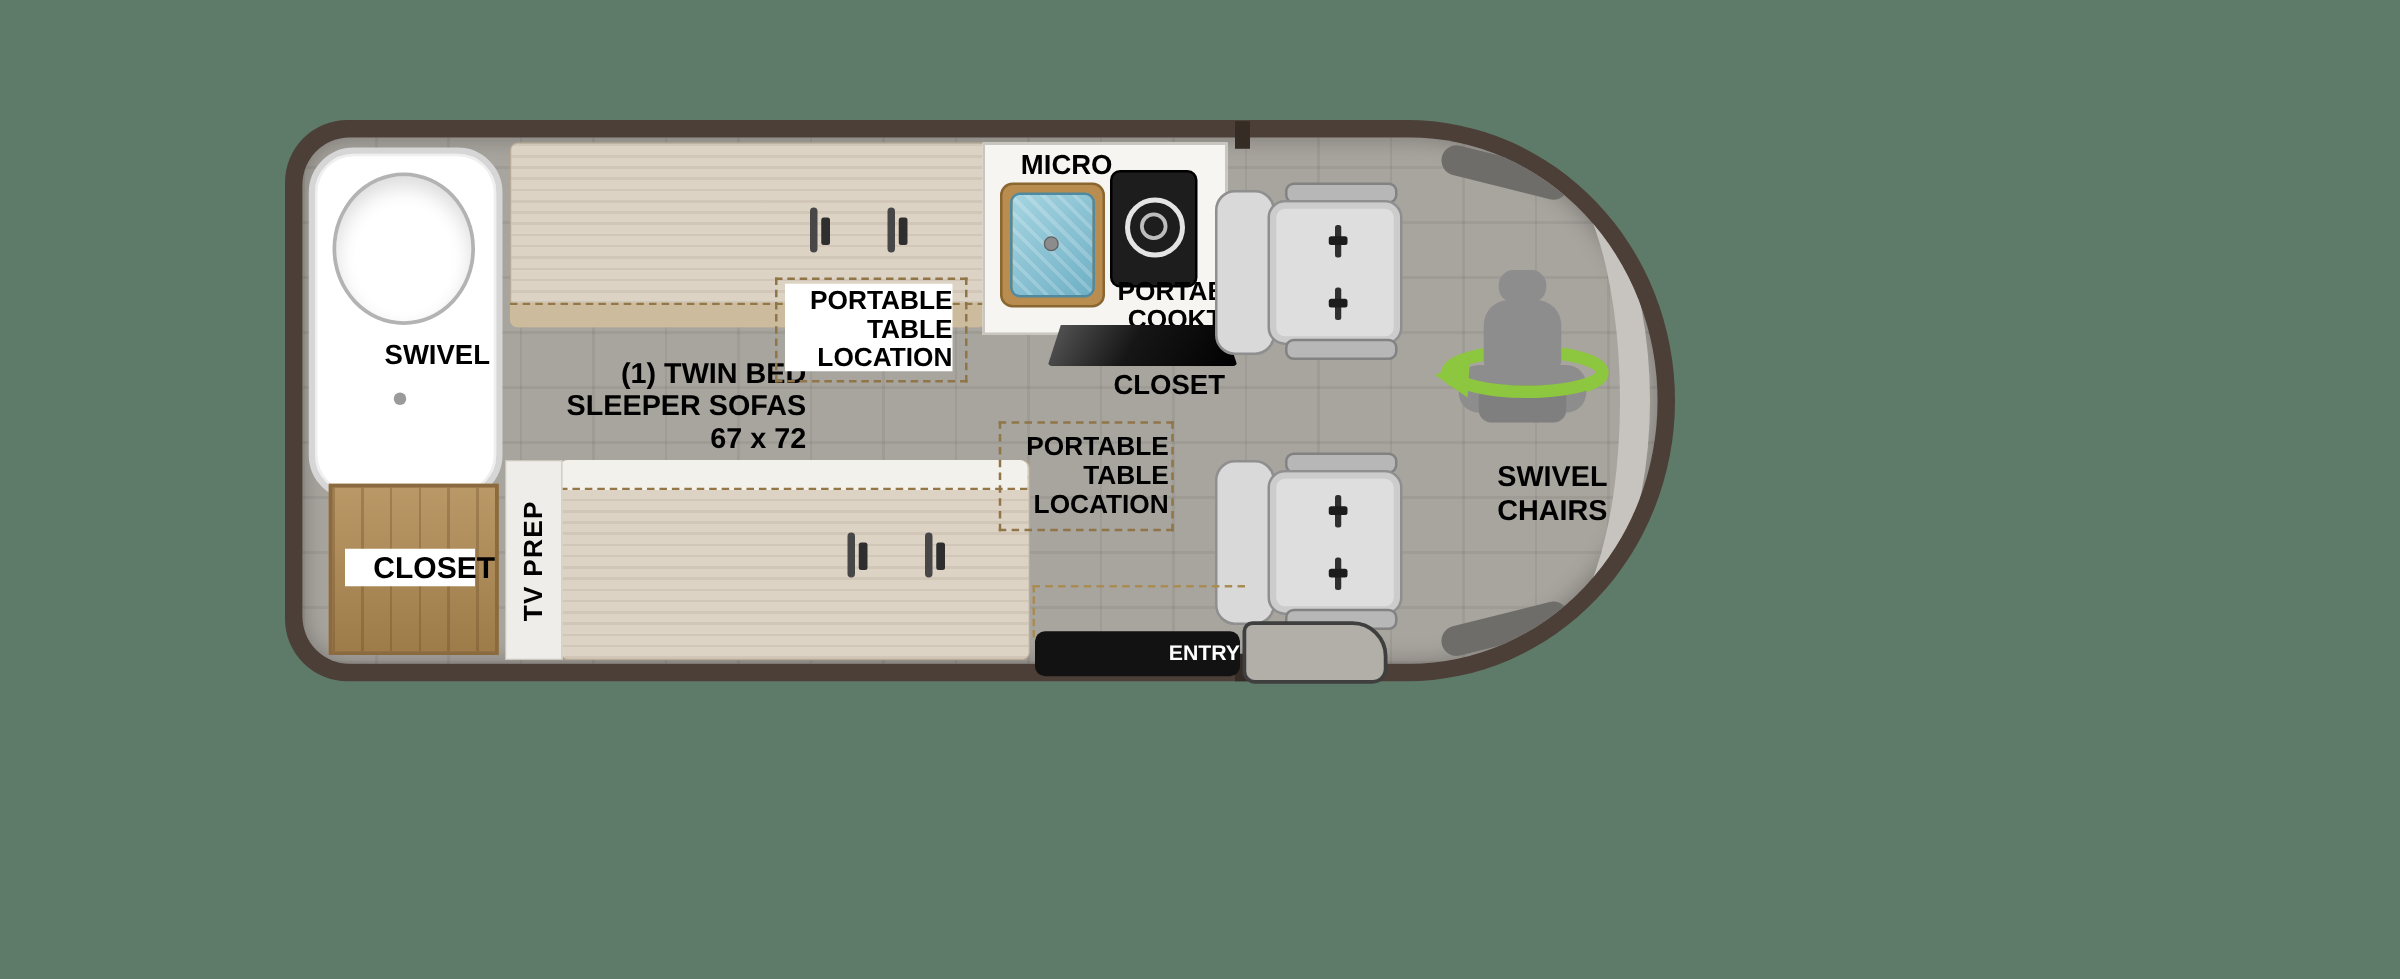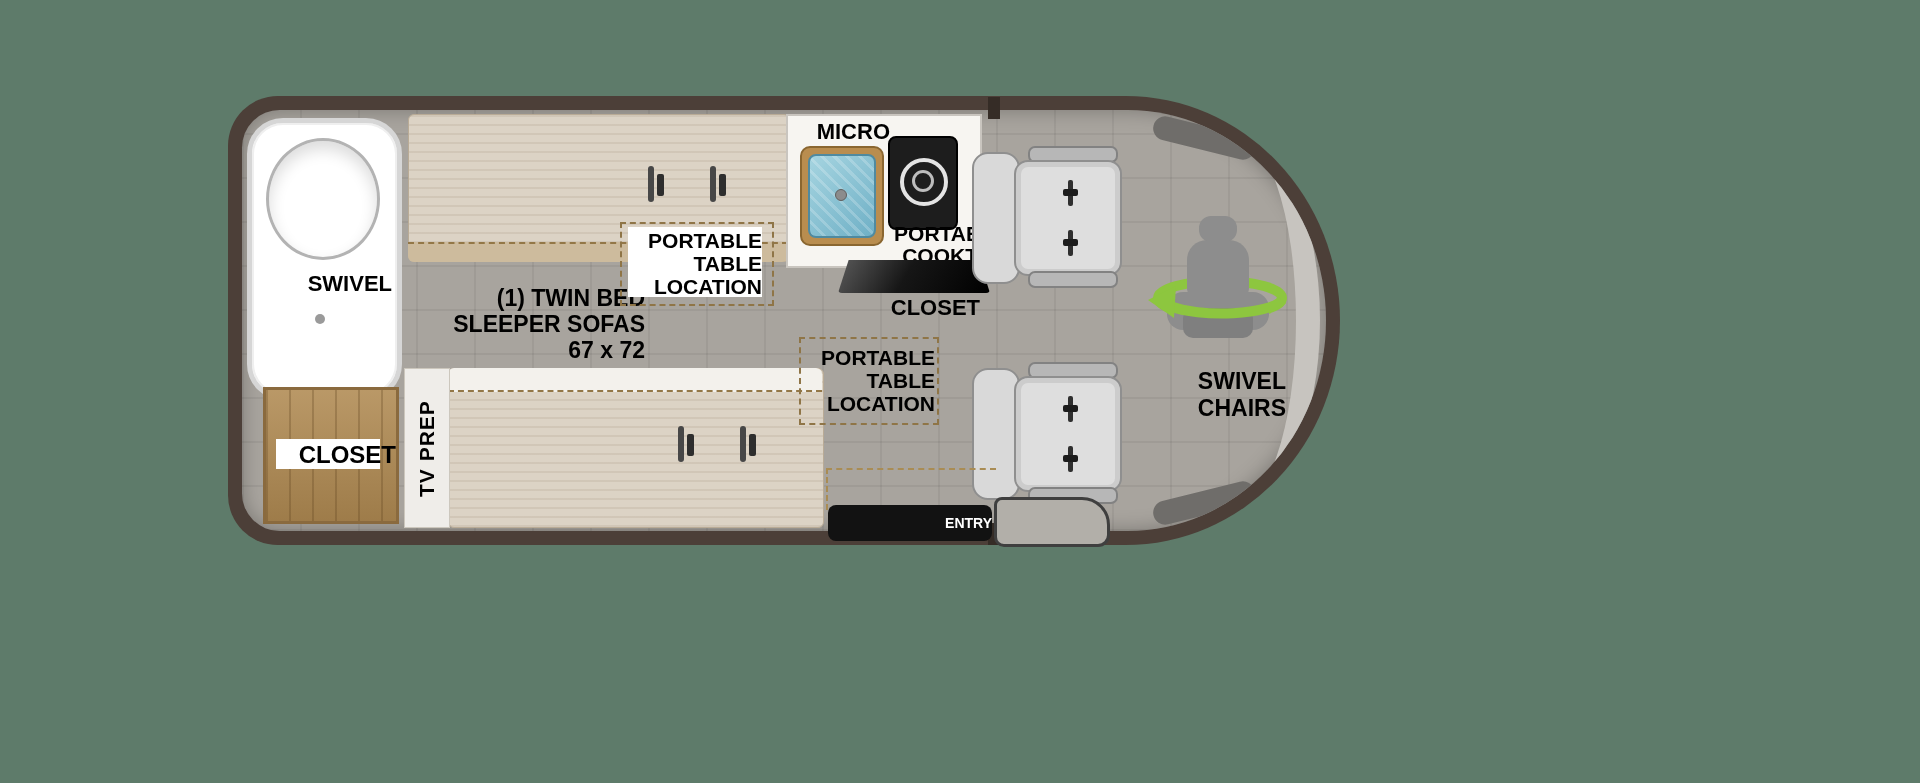--- a/index.html
+++ b/index.html
@@ -110,21 +110,21 @@
   .sw-back{left:1187px;top:240px;width:62px;height:60px;background:#8d8d8d;border-radius:20px 20px 12px 12px;}
   .sw-wings{left:1167px;top:292px;width:102px;height:38px;background:#8d8d8d;border-radius:16px;}
   .sw-seat{left:1183px;top:308px;width:70px;height:30px;background:#7f7f7f;border-radius:10px;}
   .sw-ring{position:absolute;left:1146px;top:268px;width:150px;height:64px;}
   .swivel-label{left:1150px;top:358px;width:136px;font-size:23px;line-height:27px;margin-top:10px;}
 
   
   .entry-zone-dash{left:826px;top:468px;width:168px;height:40px;
        border-top:2px dashed #a98c54;border-left:2px dashed #a98c54;}
   .entry-bar{left:828px;top:505px;width:164px;height:36px;background:#121212;border-radius:8px;}
-  .entry-label{left:828px;top:505px;width:164px;height:36px;line-height:36px;font-size:14px;color:#fff;}
+  .entry-label{left:828px;top:505px;width:164px;height:36px;line-height:36px;font-size:17px;color:#fff;}
   .entry-step{left:994px;top:497px;width:110px;height:44px;background:#b2afa9;
        border:3px solid #3f3f3f;border-radius:8px 28px 12px 10px;}
 </style>
 </head>
 <body>
 
 <div class="abs van"></div>
 <div class="abs floor">
   <div class="floor-tiles"></div>
   <div class="windshield"></div>

